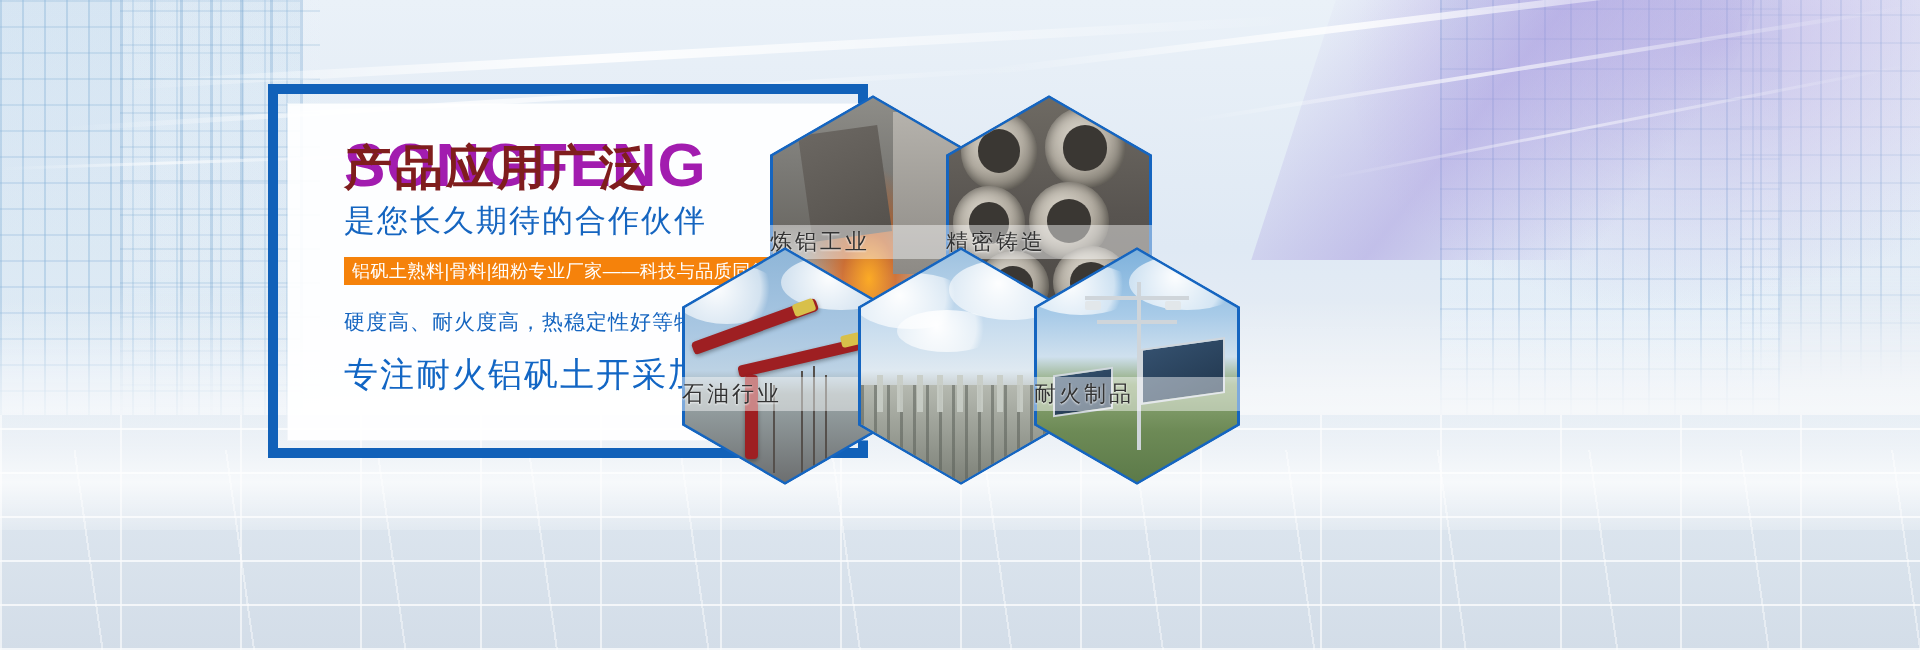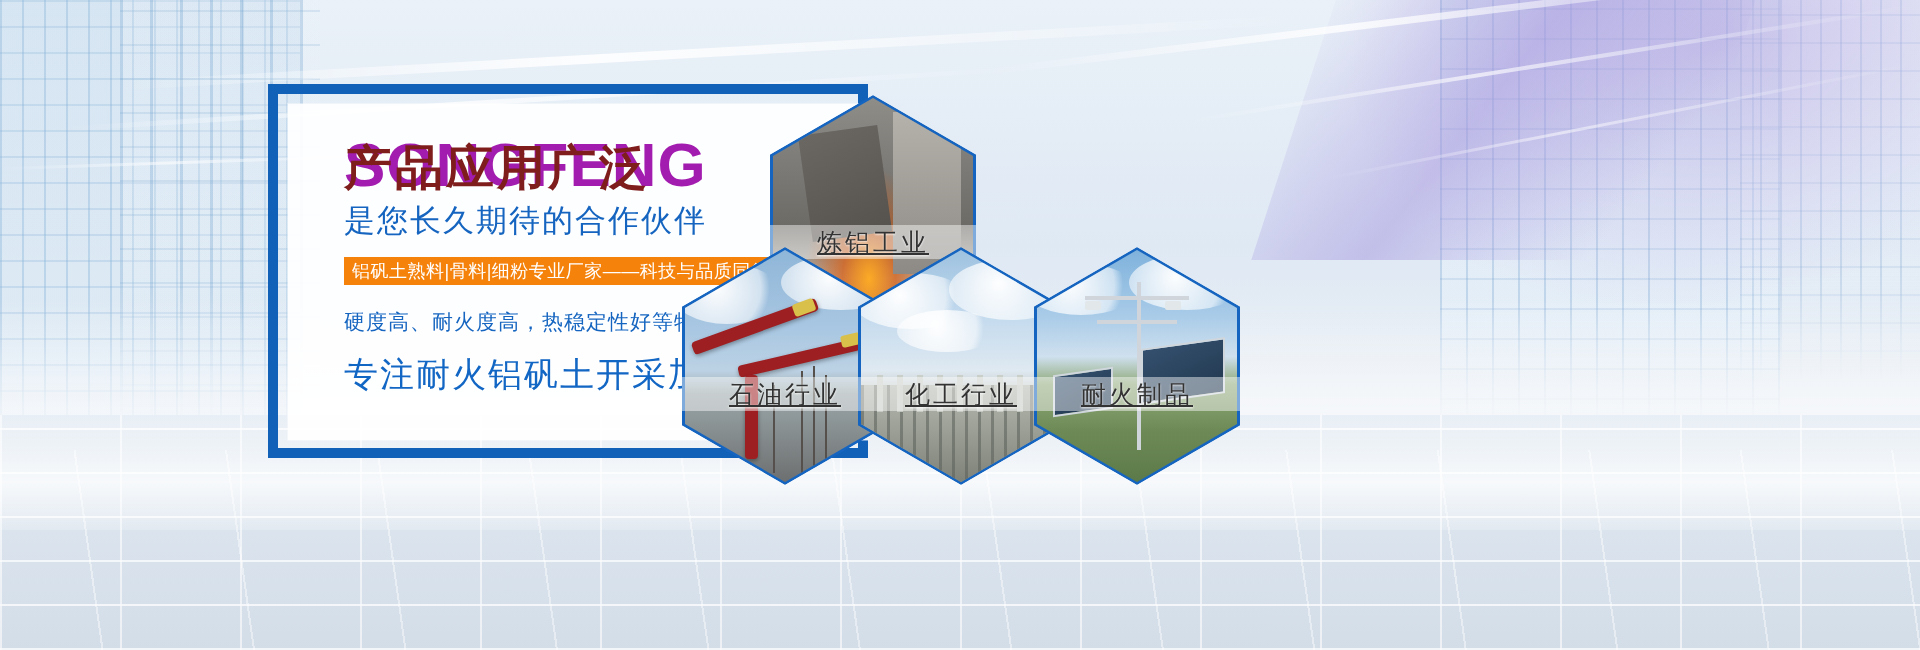--- a/index.html
+++ b/index.html
@@ -158,25 +158,24 @@
     clip-path:polygon(50% 0%,100% 25%,100% 75%,50% 100%,0% 75%,0% 25%);
     background:#1565c0;
   }
   .hex-photo{
     position:absolute; left:3px; top:3px; width:200px; height:232px;
     clip-path:polygon(50% 0%,100% 25%,100% 75%,50% 100%,0% 75%,0% 25%);
     overflow:hidden;
   }
   .hex-label{
     position:absolute; left:0; bottom:74px; width:100%;
-    text-align:center; font-size:25px; color:#333333;
+    text-align:left; font-size:22px; color:#333333;
     letter-spacing:3px; text-shadow:0 1px 2px rgba(255,255,255,.9);
     background:rgba(255,255,255,.45);
     line-height:34px;
-    text-decoration:underline;
   }
 
   
   .h1{ left:110px; top:0px; }      
   .h2{ left:286px; top:0px; }      
   .h3{ left:462px; top:0px; }      
   .h4{ left:22px;  top:152px; }    
   .h5{ left:198px; top:152px; }    
   .h6{ left:374px; top:152px; }    
 
@@ -302,20 +301,46 @@
   <div class="hexwrap">
 
     <div class="hex h1">
       <div class="hex-frame"></div>
       <div class="hex-photo">
         <div class="ph-smelting"></div>
       </div>
       <div class="hex-label">炼铝工业</div>
     </div>
 
+    <div class="hex h2">
+      <div class="hex-frame"></div>
+      <div class="hex-photo">
+        <div class="ph-casting">
+          <div class="ring" style="left:6%;  top:6%;  width:38%; height:34%;">
+              <i></i>
+            </div>
+          <div class="ring" style="left:48%; top:4%;  width:40%; height:35%;">
+              <i></i>
+            </div>
+          <div class="ring" style="left:2%;  top:38%; width:36%; height:32%;">
+              <i></i>
+            </div>
+          <div class="ring" style="left:40%; top:36%; width:40%; height:34%;">
+              <i></i>
+            </div>
+          <div class="ring" style="left:14%; top:66%; width:36%; height:30%;">
+              <i></i>
+            </div>
+          <div class="ring" style="left:52%; top:64%; width:38%; height:31%;">
+              <i></i>
+            </div>
+        </div>
+      </div>
+      <div class="hex-label">精密铸造</div>
+    </div>
 
 
     <div class="hex h4">
       <div class="hex-frame"></div>
       <div class="hex-photo">
         <div class="ph-oil">
           <div class="cloud" style="left:-6%; top:6%; width:54%; height:26%;"></div>
           <div class="cloud" style="left:48%; top:2%; width:60%; height:24%;"></div>
           <div class="pump" style="left:2%;  top:30%; width:66%; height:13px; transform:rotate(-20deg);"></div>
           <div class="pumptip" style="left:54%; top:22%; width:22px; height:13px; transform:rotate(-20deg);"></div>
@@ -333,21 +358,20 @@
 
     <div class="hex h5">
       <div class="hex-frame"></div>
       <div class="hex-photo">
         <div class="ph-chem">
           <div class="cloud" style="left:-4%; top:10%; width:58%; height:24%;"></div>
           <div class="cloud" style="left:44%; top:4%;  width:62%; height:26%;"></div>
           <div class="cloud" style="left:18%; top:26%; width:50%; height:18%;"></div>
         </div>
       </div>
-      <div class="hex-label">化工行业</div>
     </div>
 
     <div class="hex h6">
       <div class="hex-frame"></div>
       <div class="hex-photo">
         <div class="ph-comm">
           <div class="cloud" style="left:-6%; top:6%; width:56%; height:22%;"></div>
           <div class="cloud" style="left:46%; top:2%; width:58%; height:24%;"></div>
           <div class="mast" style="left:50%; top:14%; height:72%;"></div>
           <div class="arm" style="left:24%; top:20%; width:52%;"></div>

